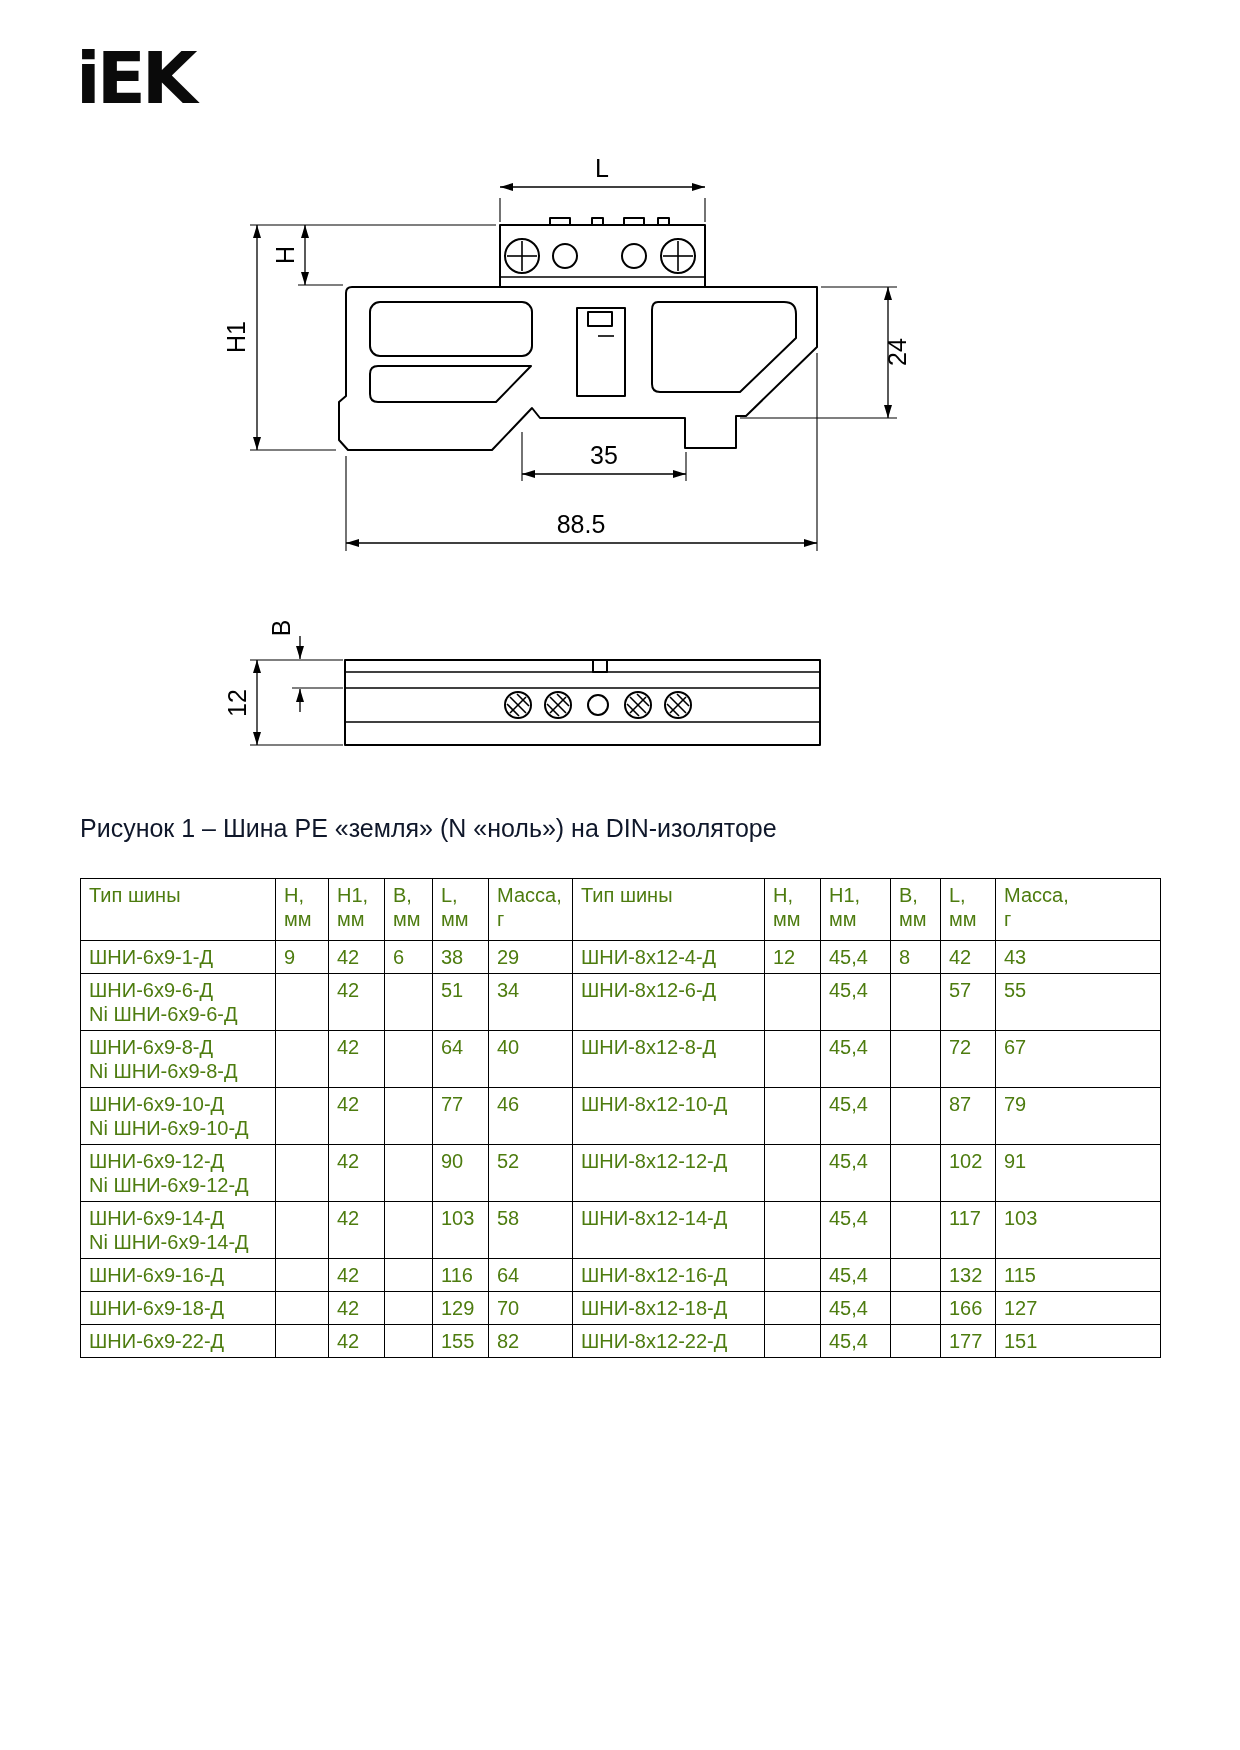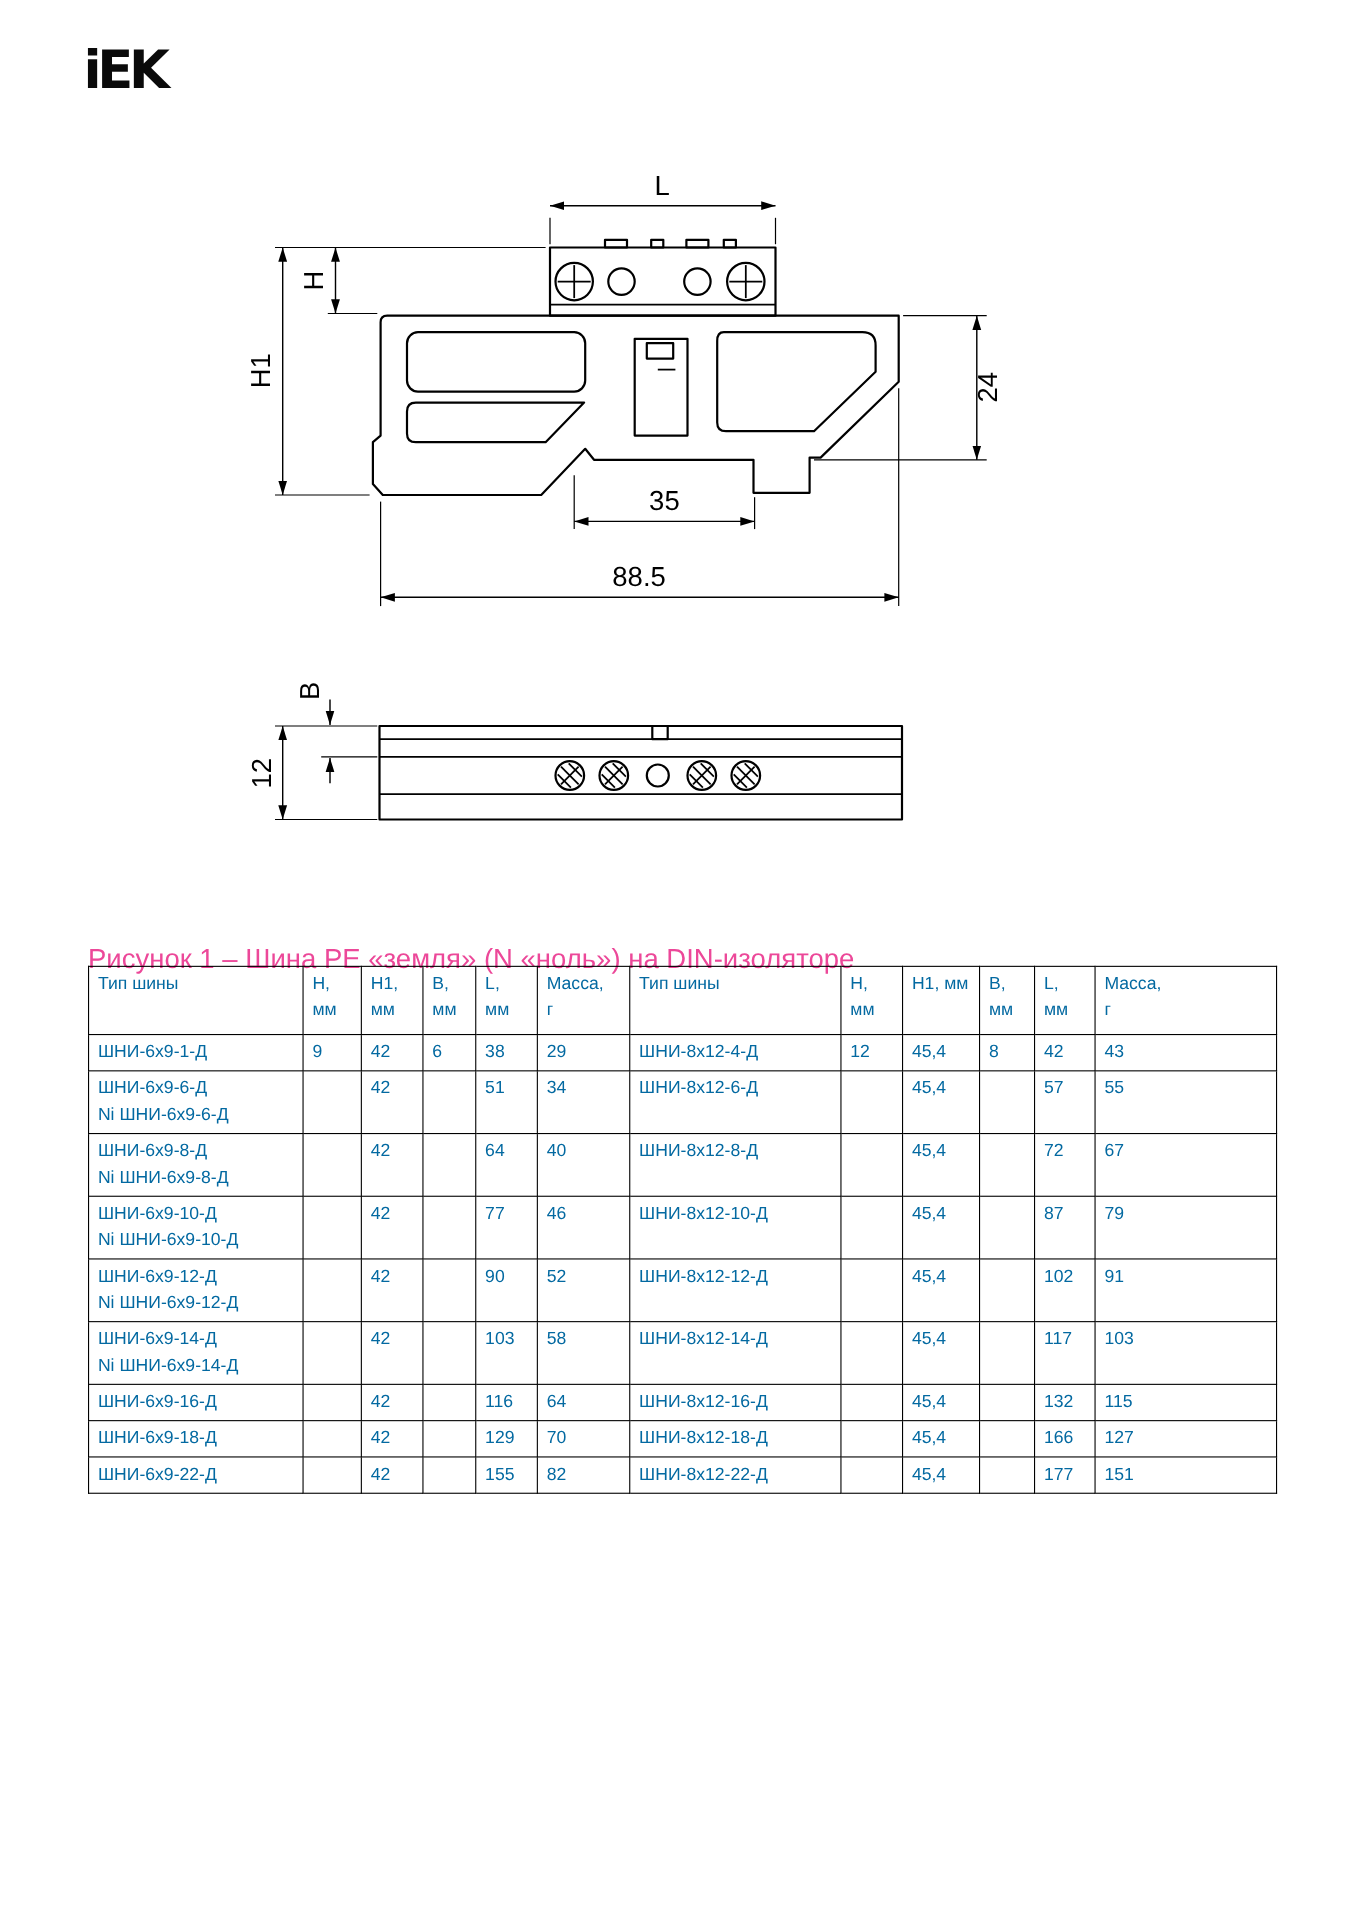--- a/index.html
+++ b/index.html
@@ -5,36 +5,36 @@
   * { margin:0; padding:0; box-sizing:border-box; }
   html,body { background:#e8e8e8; }
   body { font-family:"Liberation Sans", sans-serif; color:#000; }
   .page {
     position:relative; width:1240px; height:1750px; background:#ffffff;
     overflow:hidden;
   }
   .logo {
     position:absolute; left:76px; top:36px;
     font-family:"DejaVu Sans", sans-serif;
-    font-weight:900; font-size:48px; letter-spacing:-4px; color:#0a0a0a;
+    font-weight:900; font-size:72px; letter-spacing:-4px; color:#0a0a0a;
   }
   .drawing { position:absolute; left:200px; top:150px; }
   .outline path, .outline rect, .outline circle { fill:none; stroke:#000; stroke-width:2; stroke-linejoin:round; }
   .outline line { stroke:#000; stroke-width:1.6; }
   .dims line.ext { stroke:#000; stroke-width:1.1; }
   .dims line.dim { stroke:#000; stroke-width:1.3; }
   .dims text { font-size:25px; fill:#000; font-family:"Liberation Sans", sans-serif; }
   .caption {
     position:absolute; left:80px; top:814px;
-    font-size:25px; color:#ec4899;margin-top:44px;
+    font-size:25px; color:#0f172a;
   }
   table.spec {
     position:absolute; left:80px; top:878px; width:1080px;
     border-collapse:collapse; table-layout:fixed;
-    font-size:16px; line-height:24px; color:#0369a1;
+    font-size:20px; line-height:24px; color:#4d7c0f;
   }
   table.spec th, table.spec td {
     border:1.5px solid #000;
     text-align:left; vertical-align:top;
     padding:4px 6px 4px 8px;
     white-space:pre-line;
     font-weight:normal;
     overflow:hidden;
   }
   table.spec th { height:62px; }

